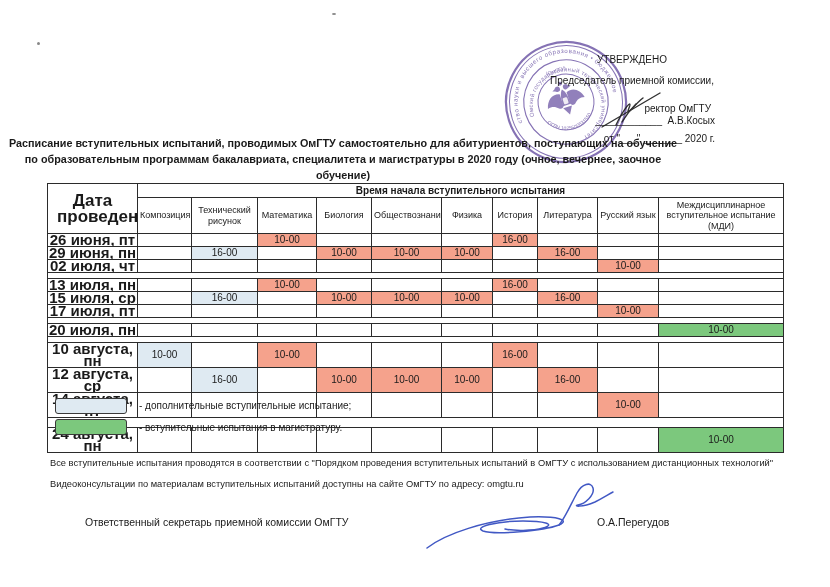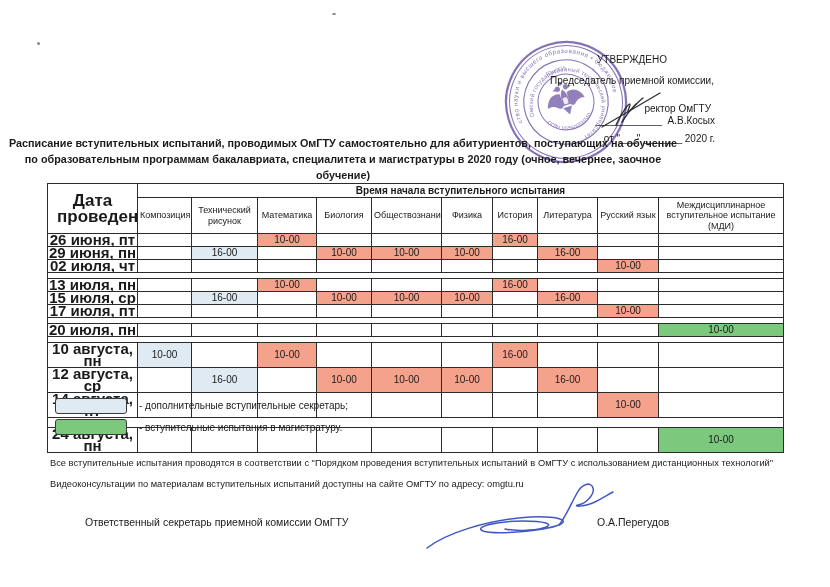--- a/index.html
+++ b/index.html
@@ -304,21 +304,21 @@
           <td></td>
           <td></td>
           <td class="c-master">10-00</td>
         </tr>
       </tbody>
   </table>
 
   <div class="legend">
     <div class="legend-item">
       <div class="swatch" style="background:var(--c-additional)"></div>
-      <div class="legend-label">- дополнительные вступительные секретарь;</div>
+      <div class="legend-label">- дополнительные вступительные испытание;</div>
     </div>
     <div class="legend-item">
       <div class="swatch" style="background:var(--c-master)"></div>
       <div class="legend-label">- вступительные испытания в магистратуру.</div>
     </div>
   </div>
 
   <div class="notes">
     <div class="note-line">Все вступительные испытания проводятся в соответствии с "Порядком проведения вступительных испытаний в ОмГТУ с использованием дистанционных технологий"</div>
     <div class="note-line">Видеоконсультации по материалам вступительных испытаний доступны на сайте ОмГТУ по адресу: omgtu.ru</div>

